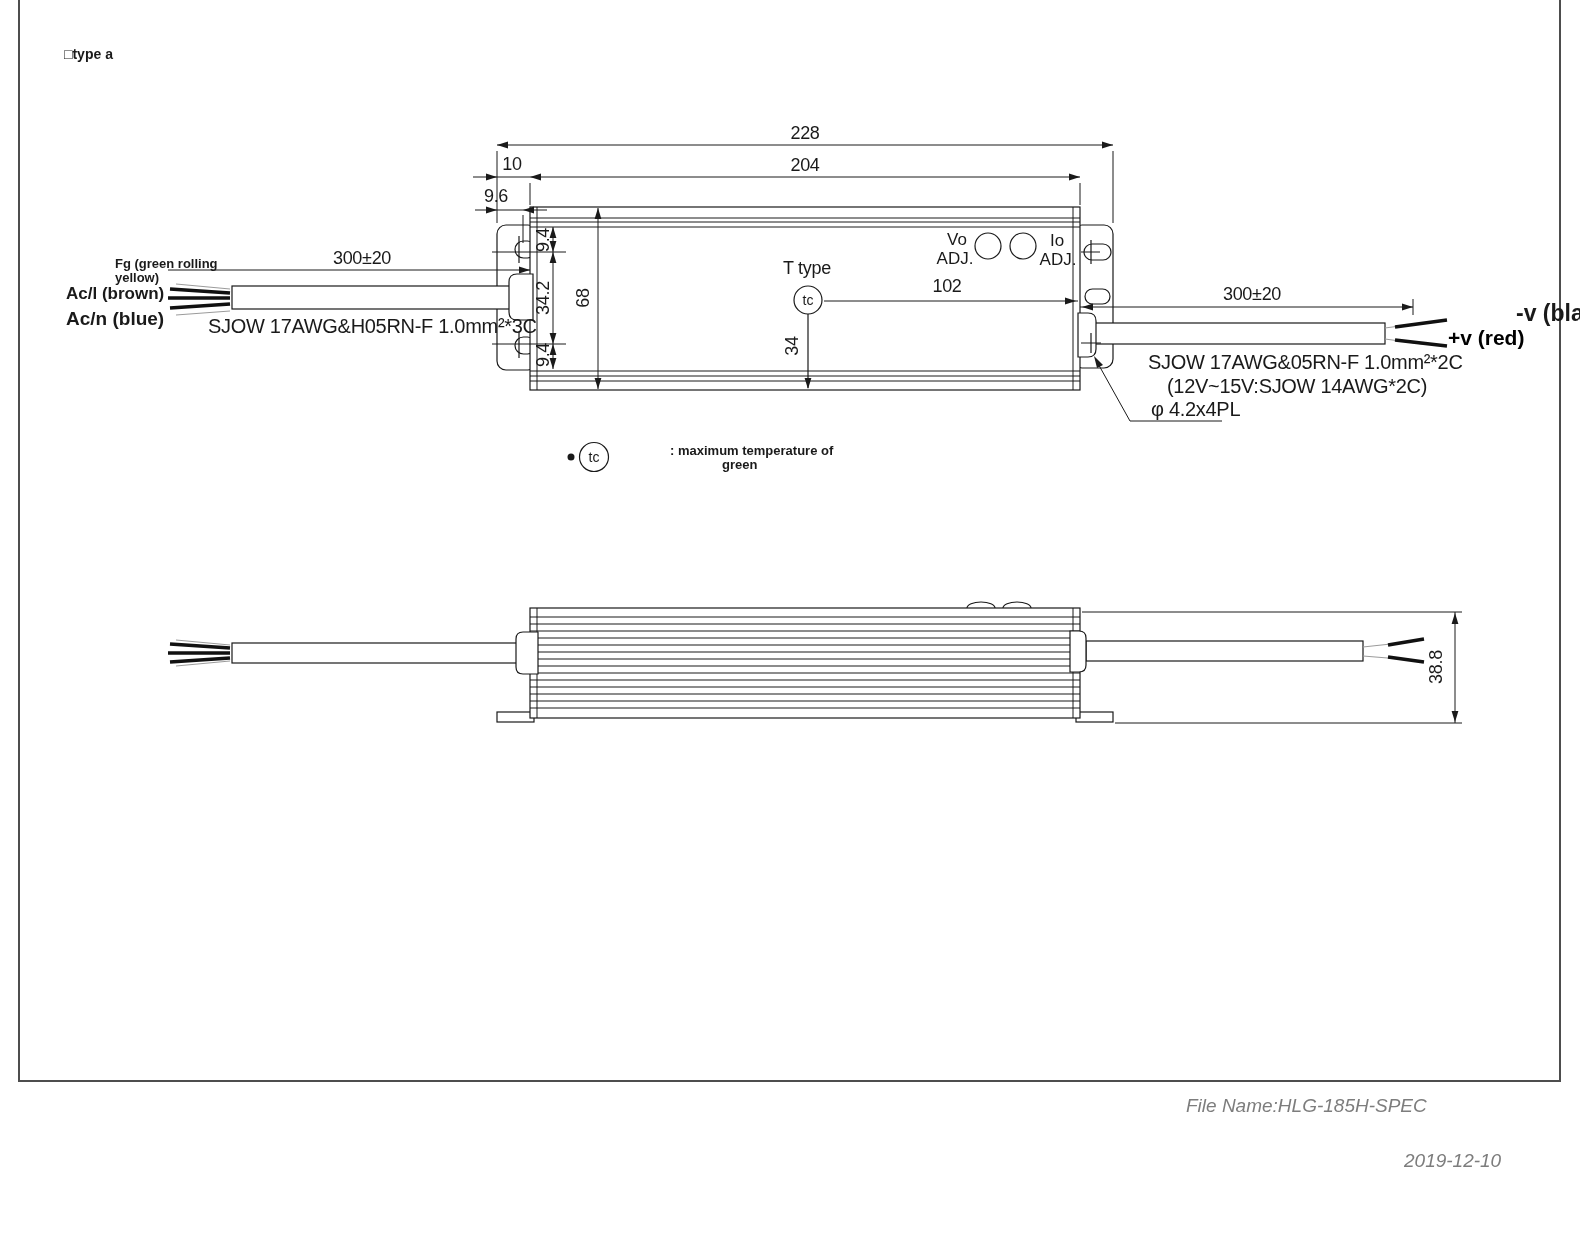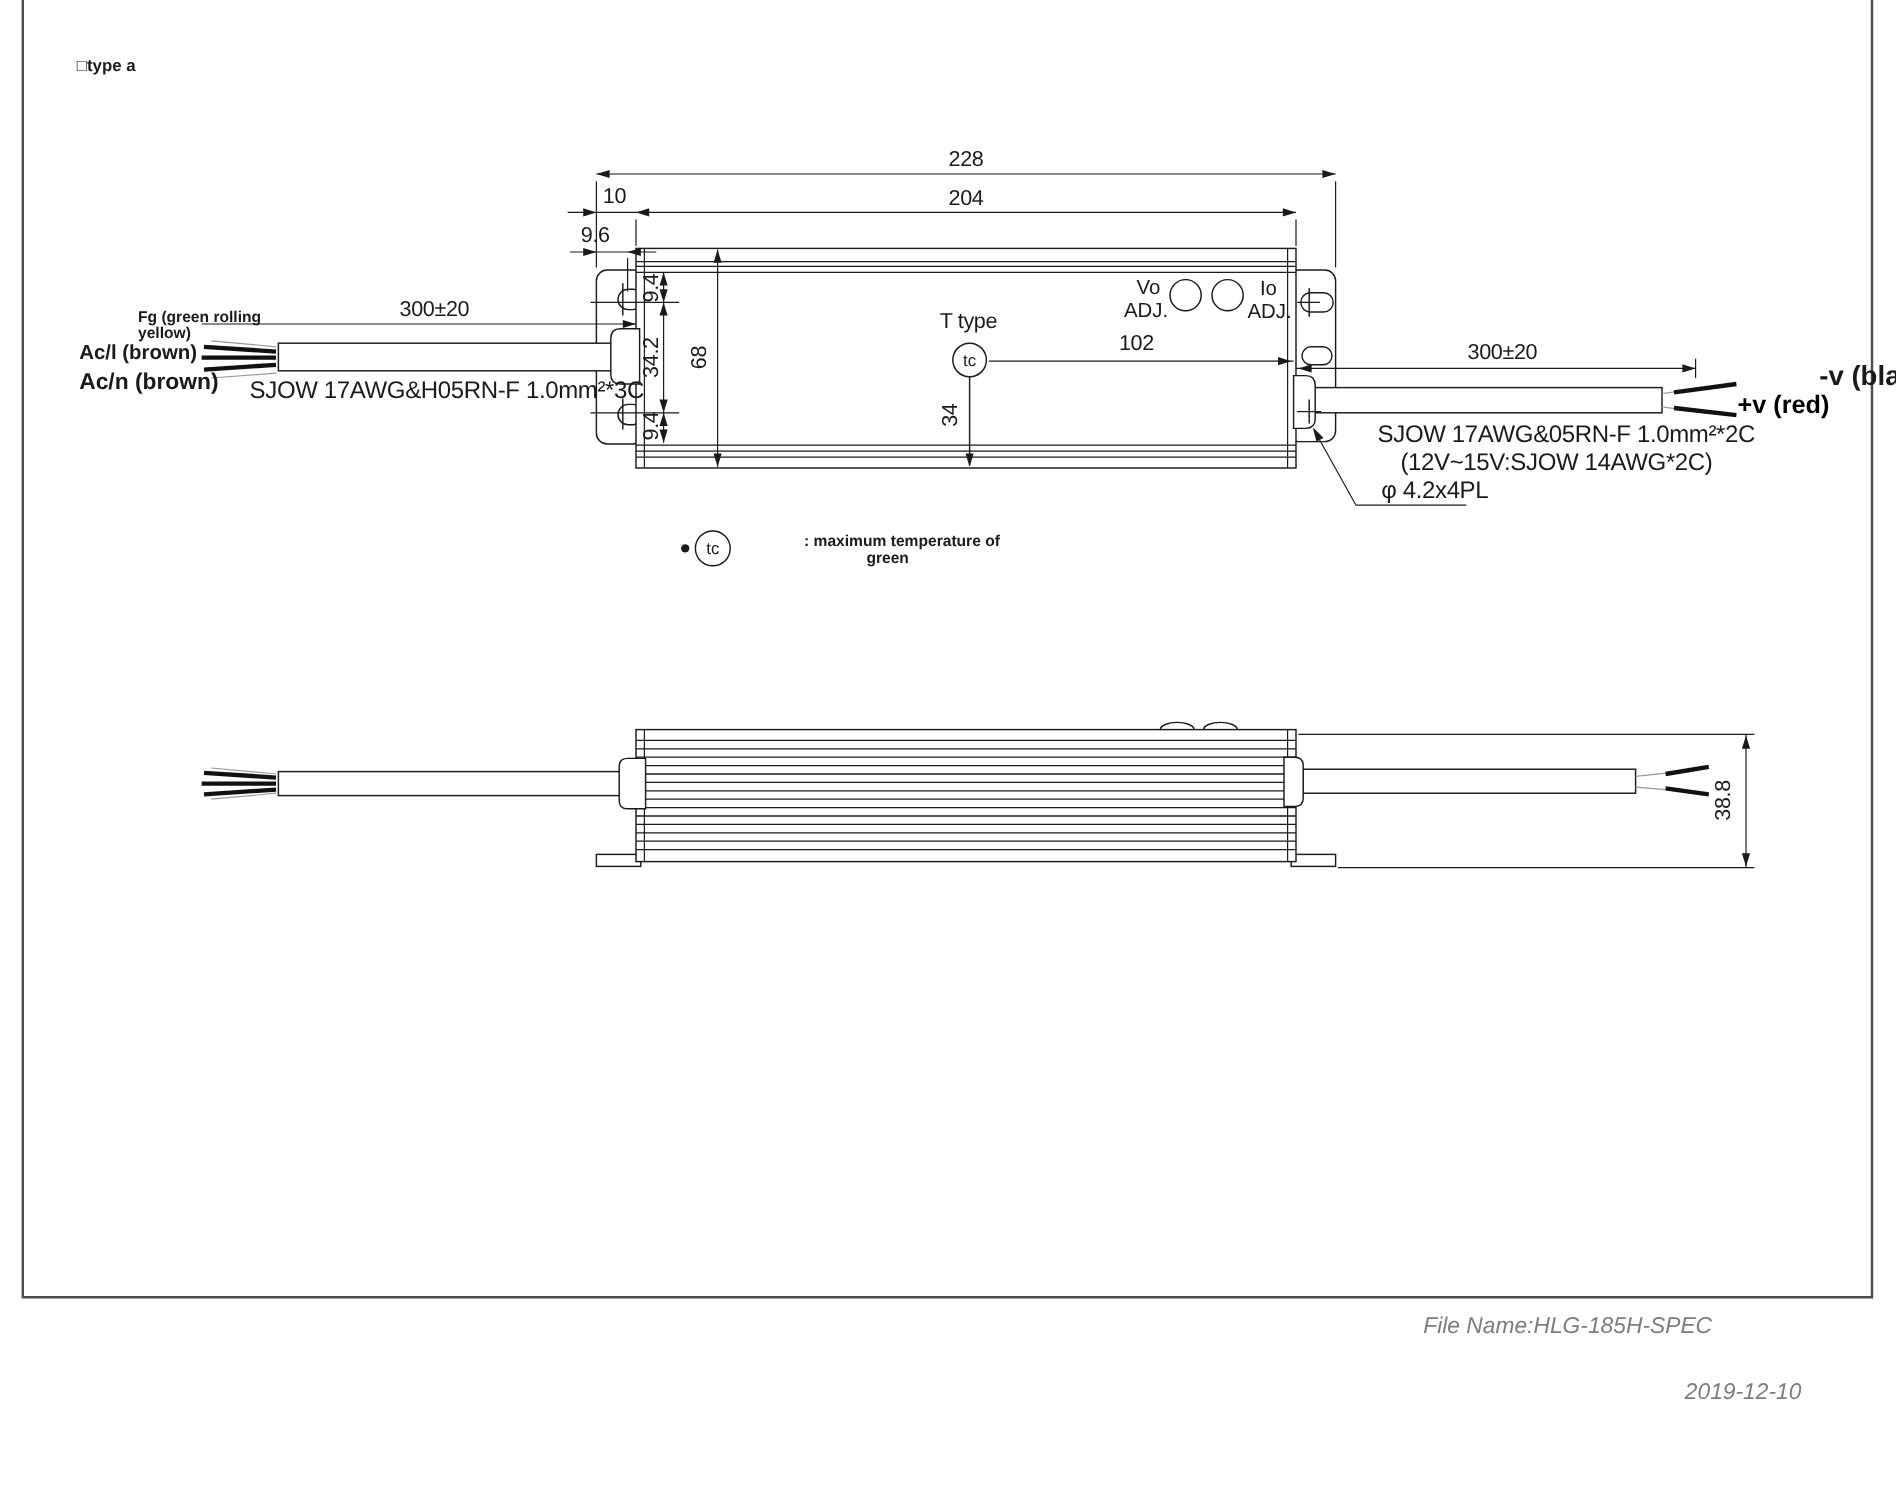--- a/index.html
+++ b/index.html
@@ -159,21 +159,21 @@
   <div class="lbl dim c" style="left:807px;top:268px;">T type</div>
   <div class="lbl c" style="left:808px;top:300px;font-size:14px;">tc</div>
   <div class="lbl c" style="left:957px;top:240px;font-size:17px;">Vo</div>
   <div class="lbl c" style="left:955px;top:259px;font-size:17px;">ADJ.</div>
   <div class="lbl c" style="left:1057px;top:241px;font-size:17px;">Io</div>
   <div class="lbl c" style="left:1058px;top:260px;font-size:17px;">ADJ.</div>
 
   <div class="lbl sm" style="left:67px;top:257px;">Fg (green rolling</div>
   <div class="lbl sm" style="left:67px;top:271px;">yellow)</div>
   <div class="lbl b" style="left:66px;top:285px;font-size:17px;">Ac/l (brown)</div>
-  <div class="lbl b" style="left:66px;top:309px;font-size:19px;">Ac/n (brown)</div>
+  <div class="lbl b" style="left:66px;top:309px;font-size:19px;">Ac/n (blue)</div>
   <div class="lbl big" style="left:188px;top:316px;">SJOW 17AWG&amp;H05RN-F 1.0mm²*3C</div>
 
   <div class="lbl neg" style="left:1516px;top:301px;">-v (black)</div>
   <div class="lbl pos" style="left:1448px;top:327px;">+v (red)</div>
   <div class="lbl big" style="left:1128px;top:352px;">SJOW 17AWG&amp;05RN-F 1.0mm²*2C</div>
   <div class="lbl big" style="left:1147px;top:376px;">(12V~15V:SJOW 14AWG*2C)</div>
 
   <div class="lbl c" style="left:594px;top:457px;font-size:14px;">tc</div>
   <div class="lbl sm" style="left:622px;top:444px;">: maximum temperature of</div>
   <div class="lbl sm" style="left:674px;top:458px;">green</div>

